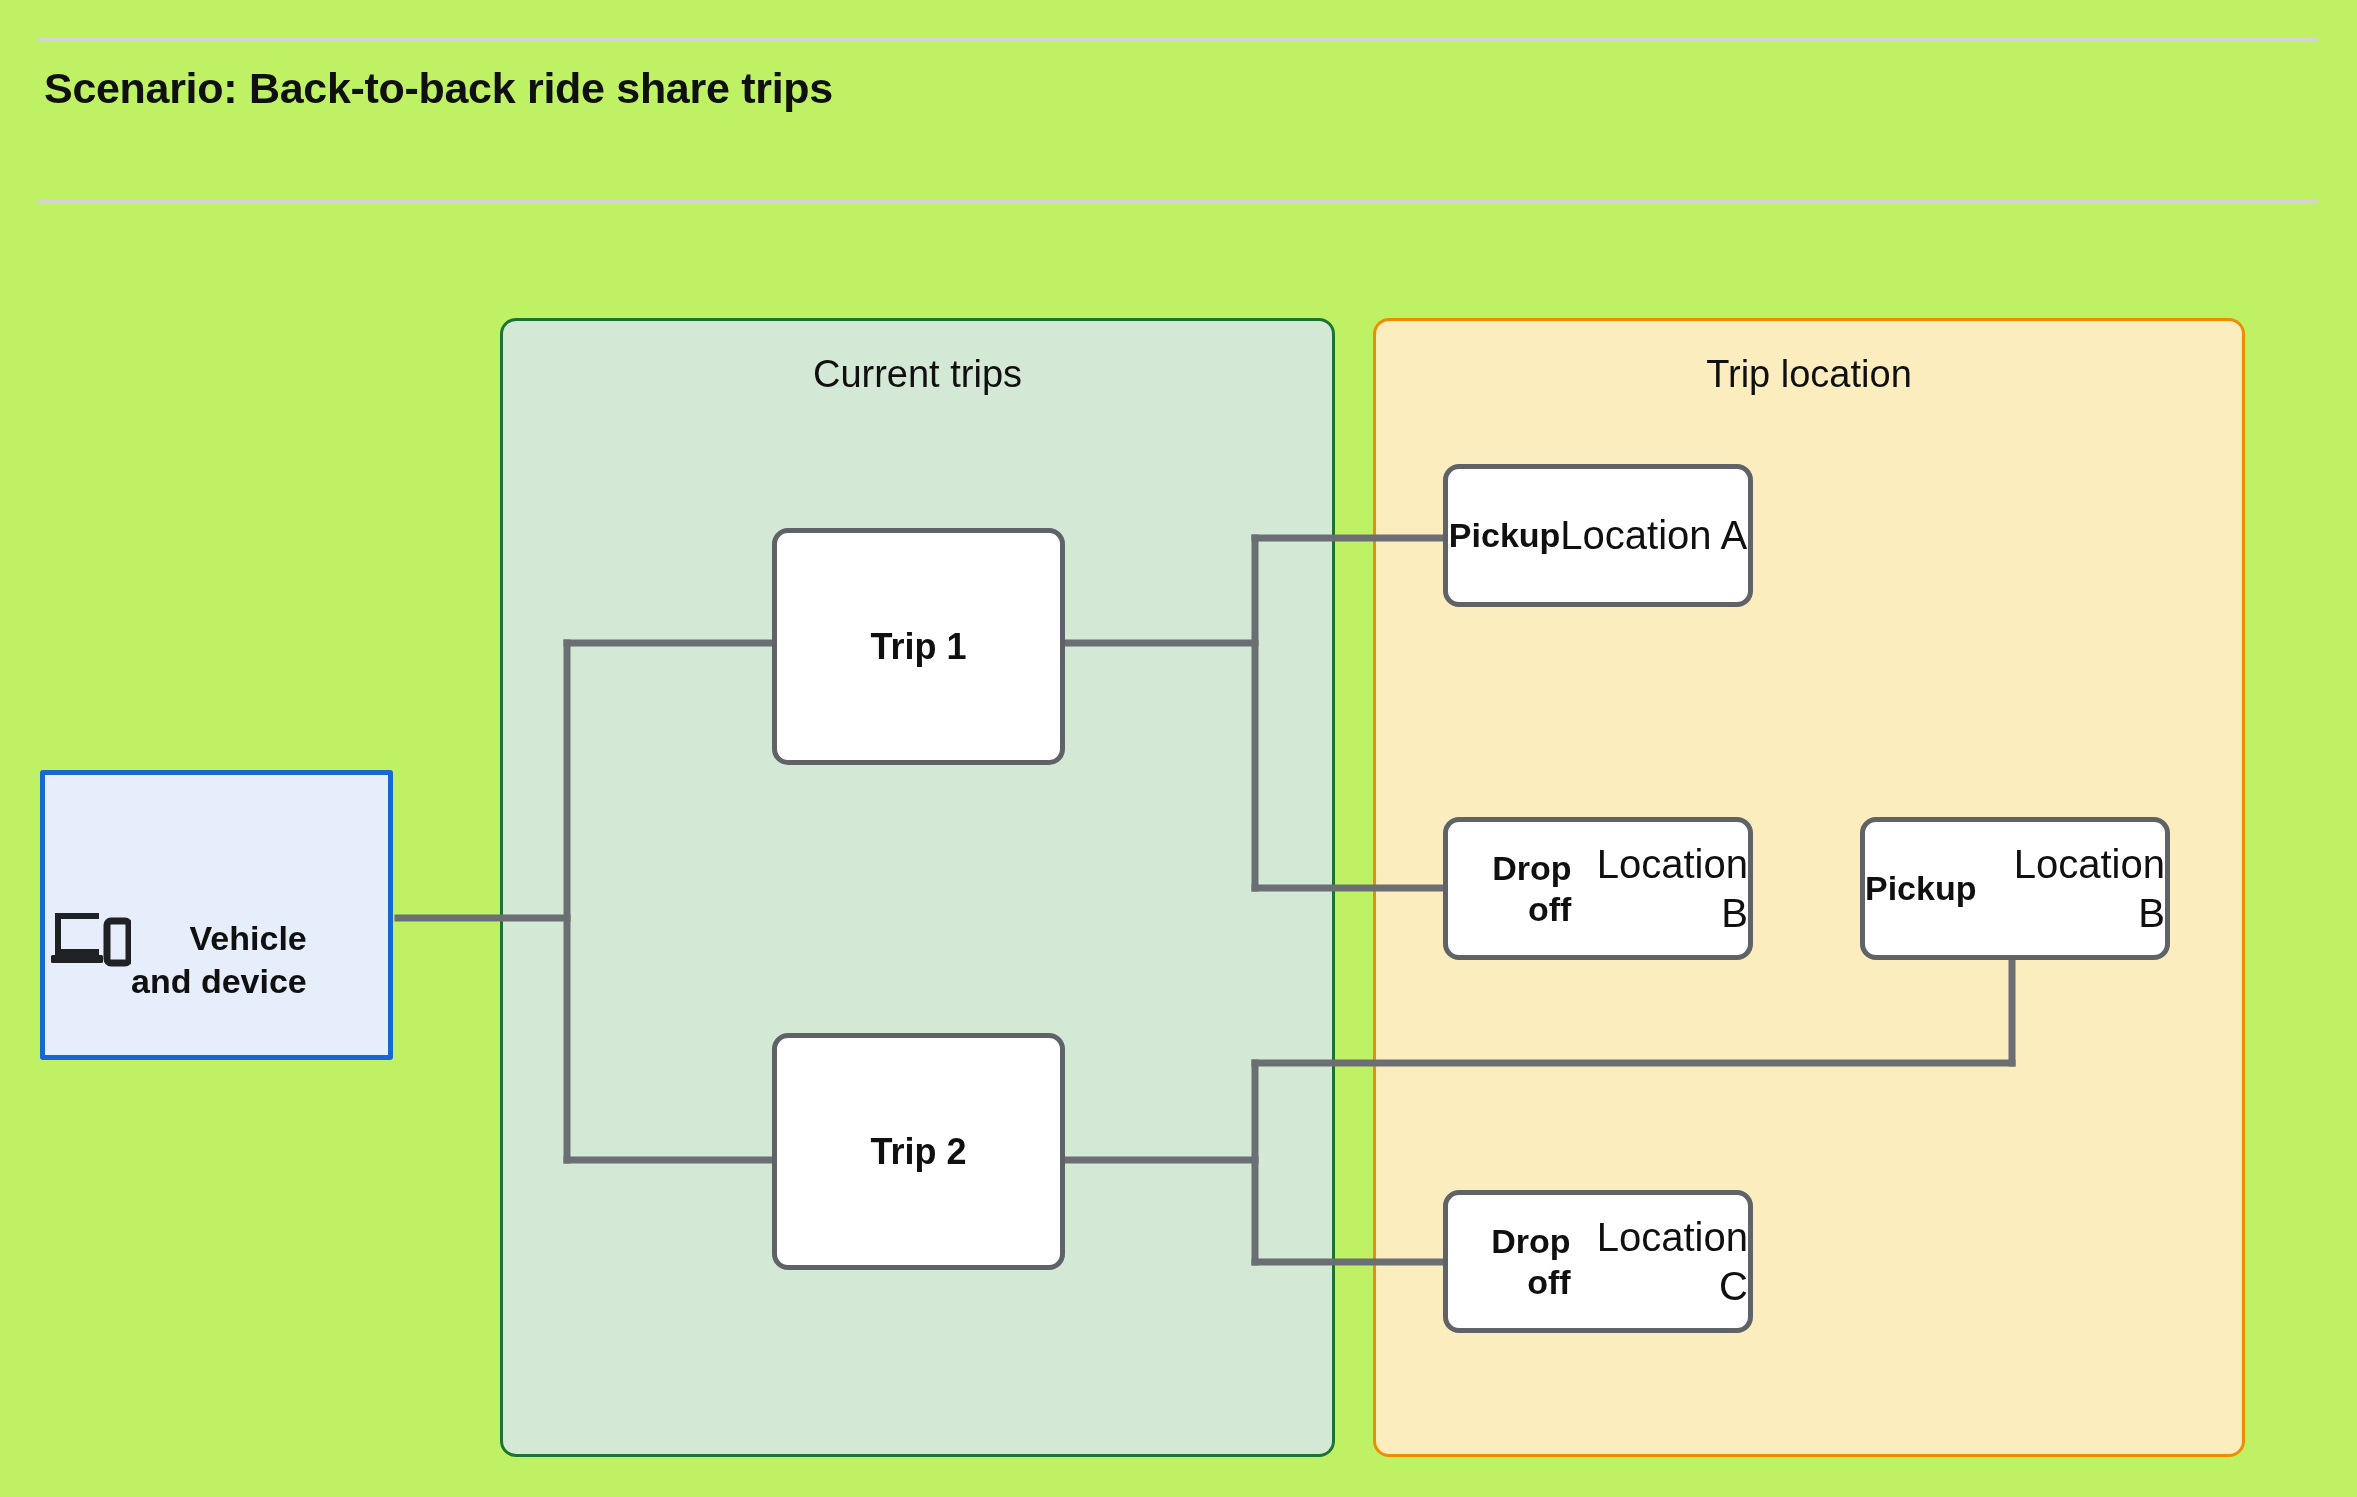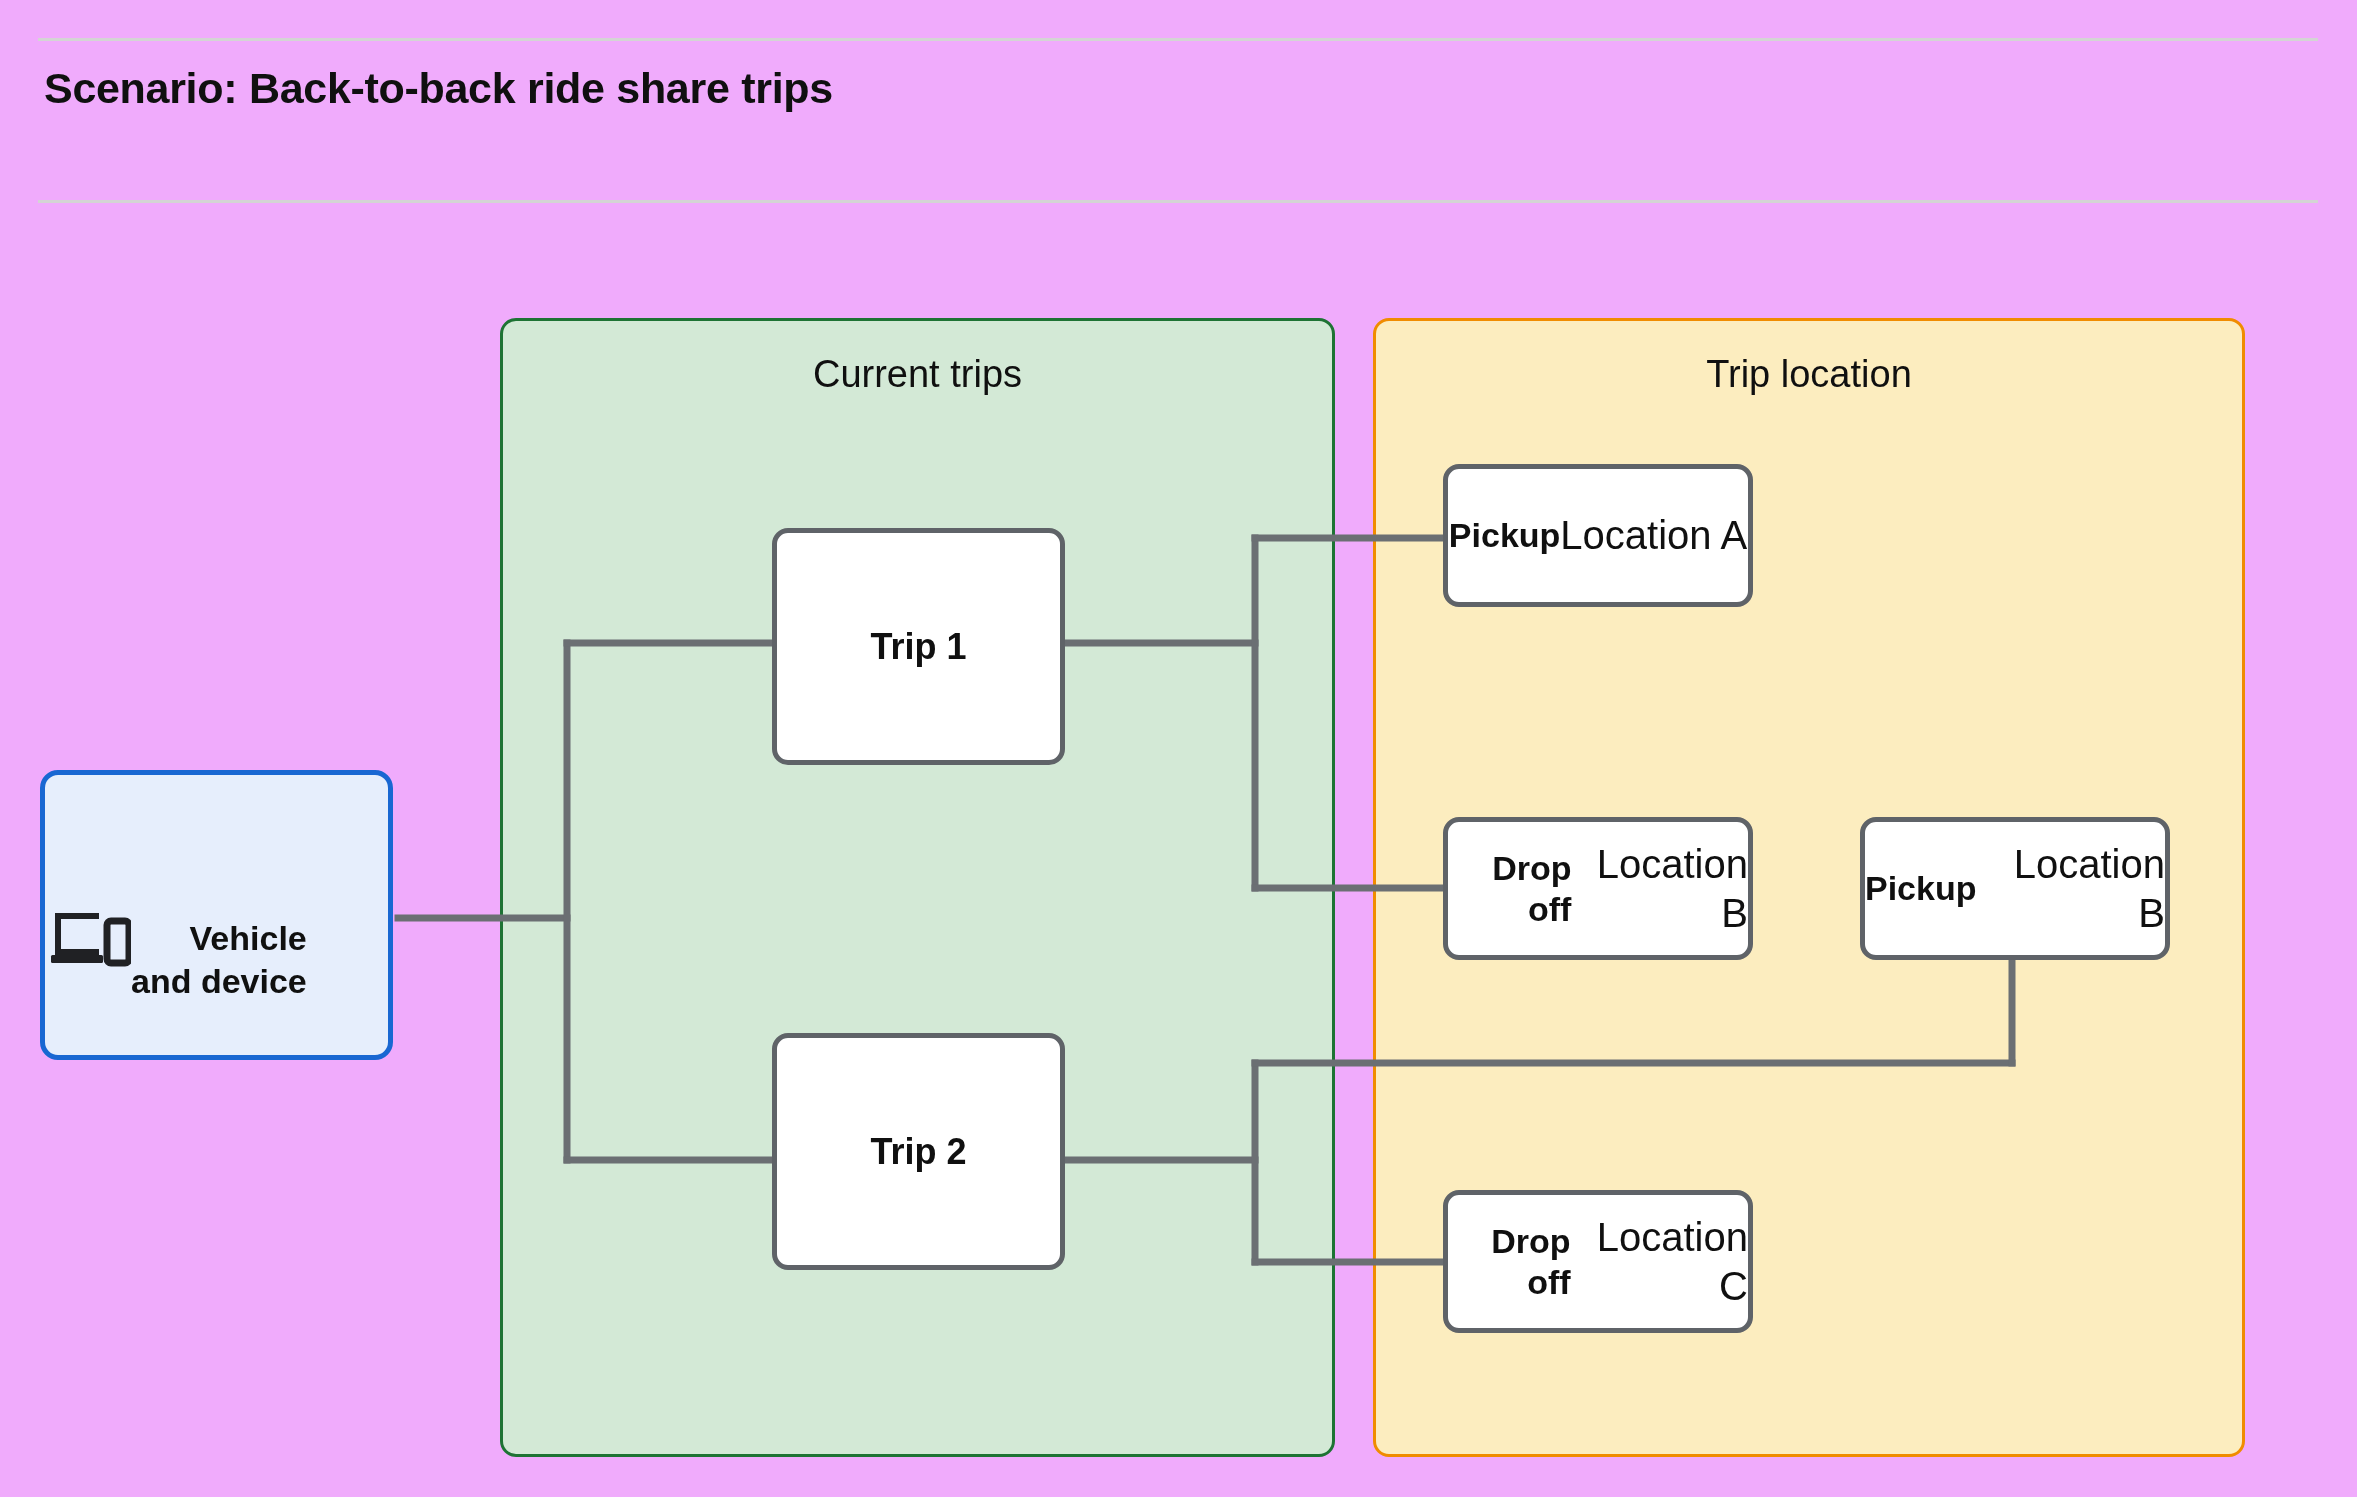--- a/index.html
+++ b/index.html
@@ -10,21 +10,21 @@
   body {
     font-family: "Liberation Sans", sans-serif;
     color: #1a1a1a;
     -webkit-font-smoothing: antialiased;
   }
   #page {
     position: relative;
     width: 2357px;
     height: 1497px;
     overflow: hidden;
-    background: #f0abfc;
+    background: #bef264;
   }
 
   
   .rule {
     position: absolute;
     left: 38px;
     width: 2280px;
     height: 3px;
     background: #d4d4d4;
   }
@@ -126,21 +126,21 @@
   }
 
   
   #node-vehicle {
     left: 40px;
     top: 770px;
     width: 353px;
     height: 290px;
     background: #e6eefc;
     border: 5px solid #1967d2;
-    border-radius: 18px;
+    border-radius: 3px;
     justify-content: flex-start;
     padding-top: 46px;
   }
   #node-vehicle .vlabel {
     font-size: 34px;
     font-weight: bold;
     color: #101010;
     line-height: 1.26;
     margin-top: 44px;
   }

